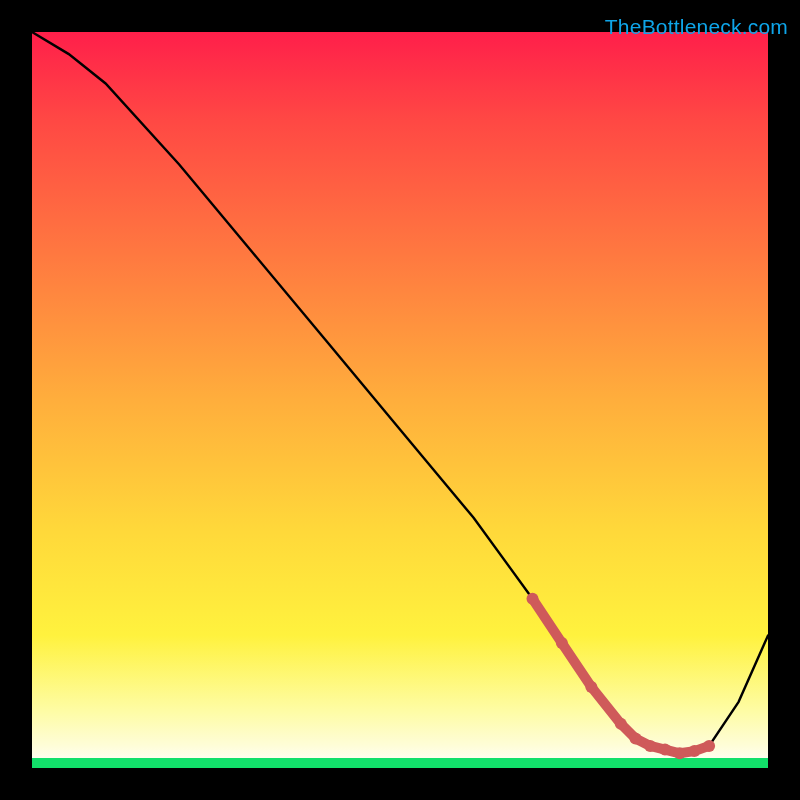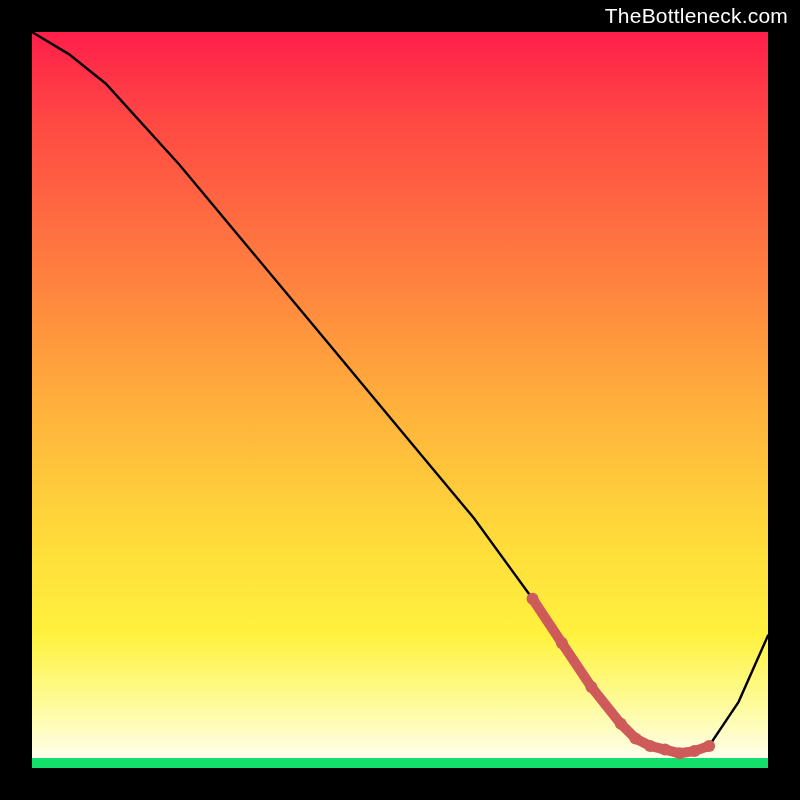--- a/index.html
+++ b/index.html
@@ -12,23 +12,23 @@
     font-family: Arial, Helvetica, sans-serif;
   }
   .frame {
     position: relative;
     width: 800px;
     height: 800px;
     background: #000;
   }
   .watermark {
     position: absolute;
-    top: 4px;
+    top: 15px;
     right: 12px;
-    color: #ffffff;
+    color: #0ea5e9;
     font-size: 21px;
     font-weight: 500;
     letter-spacing: 0.2px;
     z-index: 10;
   }
   .plot-area {
     position: absolute;
     left: 32px;
     top: 32px;
     width: 736px;

